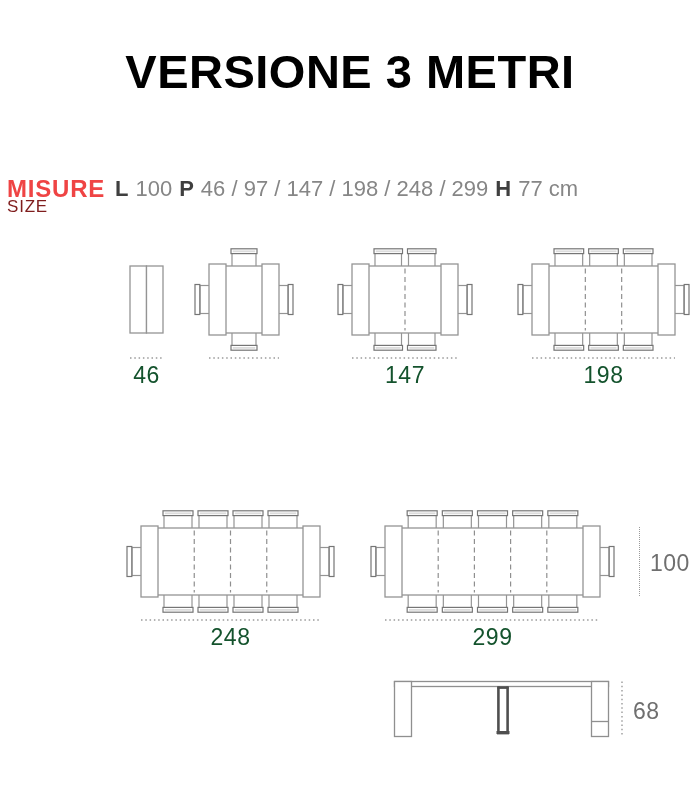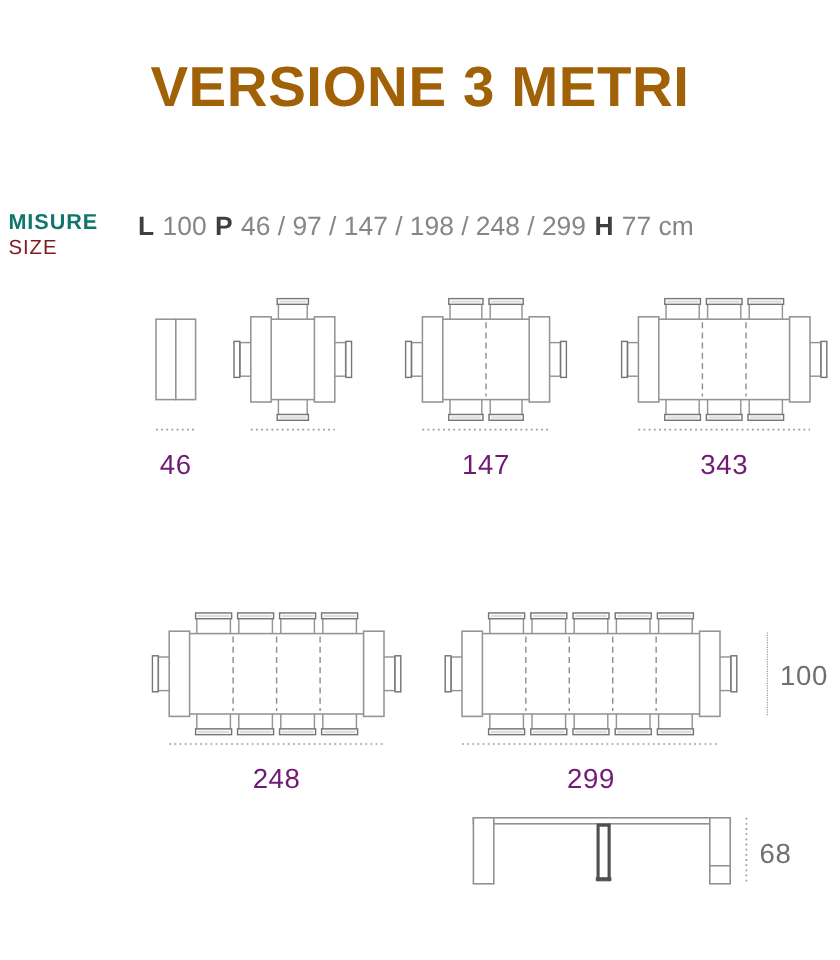--- a/index.html
+++ b/index.html
@@ -1,29 +1,29 @@
 <!DOCTYPE html>
 <html><head>
 <meta charset="utf-8">
 <style>
   html,body{margin:0;padding:0;background:#ffffff;}
   #page{position:relative;width:700px;height:800px;background:#ffffff;overflow:hidden;
         font-family:"Liberation Sans", sans-serif;}
   .title{position:absolute;left:0;top:44px;width:700px;text-align:center;
-         font-size:47px;font-weight:600;color:#a16207;letter-spacing:.5px;}
-  .misure{position:absolute;left:7px;top:175px;font-size:18px;font-weight:700;
-          color:#0f766e;letter-spacing:.8px;}
+         font-size:47px;font-weight:600;color:#000000;letter-spacing:.5px;}
+  .misure{position:absolute;left:7px;top:175px;font-size:24px;font-weight:700;
+          color:#ef4444;letter-spacing:.8px;}
   .sizelbl{position:absolute;left:7px;top:197px;font-size:17px;font-weight:400;
            color:#7f1d1d;letter-spacing:.8px;}
   .spec{position:absolute;left:115px;top:176px;font-size:22px;color:#868686;white-space:nowrap;}
   .spec .seg{display:inline-block;margin-right:7px;}
   .spec .seg.b{font-weight:700;color:#3f3f3f;}
   .diagram{position:absolute;}
   .diagram svg{display:block;}
-  .dlabel{margin-top:14px;width:100%;text-align:center;font-size:23px;color:#701a75;
+  .dlabel{margin-top:2px;width:100%;text-align:center;font-size:23px;color:#14532d;
           letter-spacing:.5px;}
   .dimlabel{position:absolute;font-size:23px;color:#6f6f6f;letter-spacing:.5px;}
   .vdotted{position:absolute;width:0;border-left:1.5px dotted #9a9a9a;}
   .sideview{position:absolute;left:393px;top:680px;}
 </style>
 </head>
 <body>
 
 <div id="page">
 
@@ -145,21 +145,21 @@
           <rect x="151" y="37.5" width="16" height="28" fill="#fff" stroke="#949494" stroke-width="1.2"></rect>
           <rect x="167.2" y="36.5" width="4.8" height="30" fill="#fff" stroke="#757575" stroke-width="1.2"></rect>
         </g>
         <rect x="21" y="18" width="131" height="67" fill="#fff" stroke="#949494" stroke-width="1.3"></rect>
         <rect x="15" y="16" width="17" height="71" fill="#fff" stroke="#949494" stroke-width="1.3"></rect>
         <rect x="141" y="16" width="17" height="71" fill="#fff" stroke="#949494" stroke-width="1.3"></rect>
         <line x1="68.33333333333334" y1="20.5" x2="68.33333333333334" y2="82.5" stroke="#8f8f8f" stroke-width="1.2" stroke-dasharray="5,3.5"></line>
         <line x1="104.66666666666667" y1="20.5" x2="104.66666666666667" y2="82.5" stroke="#8f8f8f" stroke-width="1.2" stroke-dasharray="5,3.5"></line>
         <line x1="15" y1="110" x2="158" y2="110" stroke="#9a9a9a" stroke-width="1.3" stroke-dasharray="1.5,2.8"></line>
       </svg>
-    <div class="dlabel">343</div>
+    <div class="dlabel">198</div>
   </div>
 
   <div class="diagram" style="left:126px;top:510px;">
     <svg width="209" height="112">
         <g>
           <rect x="38" y="5" width="28" height="20" fill="#fff" stroke="#949494" stroke-width="1.2"></rect>
           <rect x="37" y="0.8" width="30" height="4.8" fill="#fff" stroke="#757575" stroke-width="1.2"></rect>
           <rect x="38.8" y="2.4" width="26.4" height="1.8" fill="#dcdcdc" stroke="none"></rect>
         </g>
         <g>

